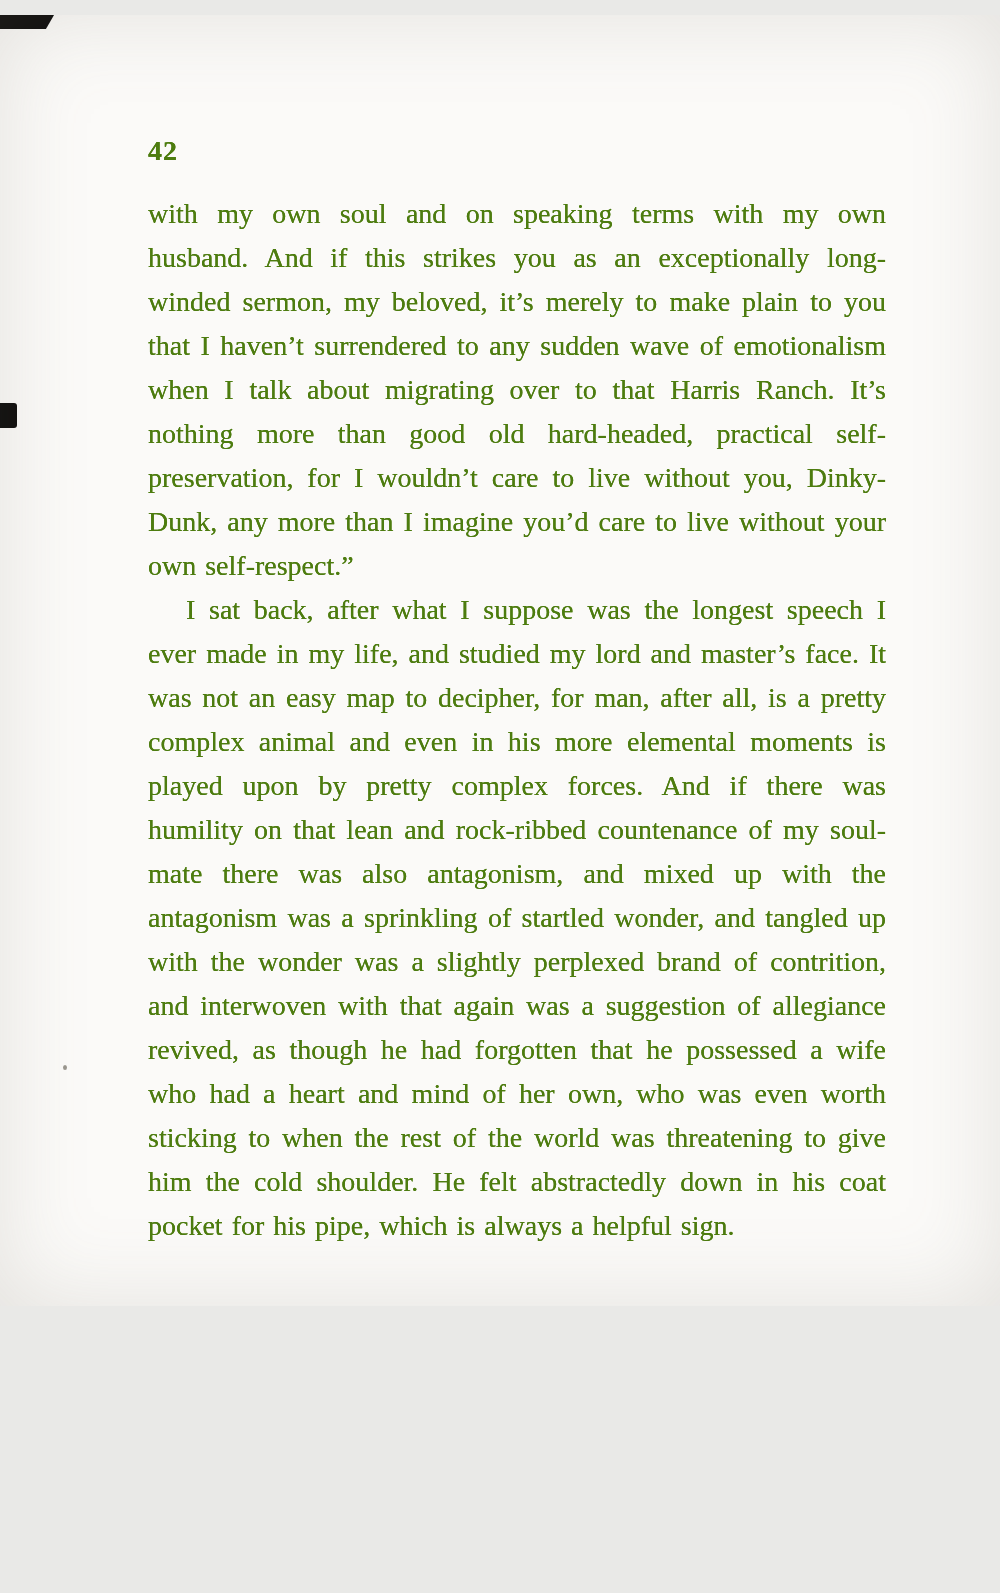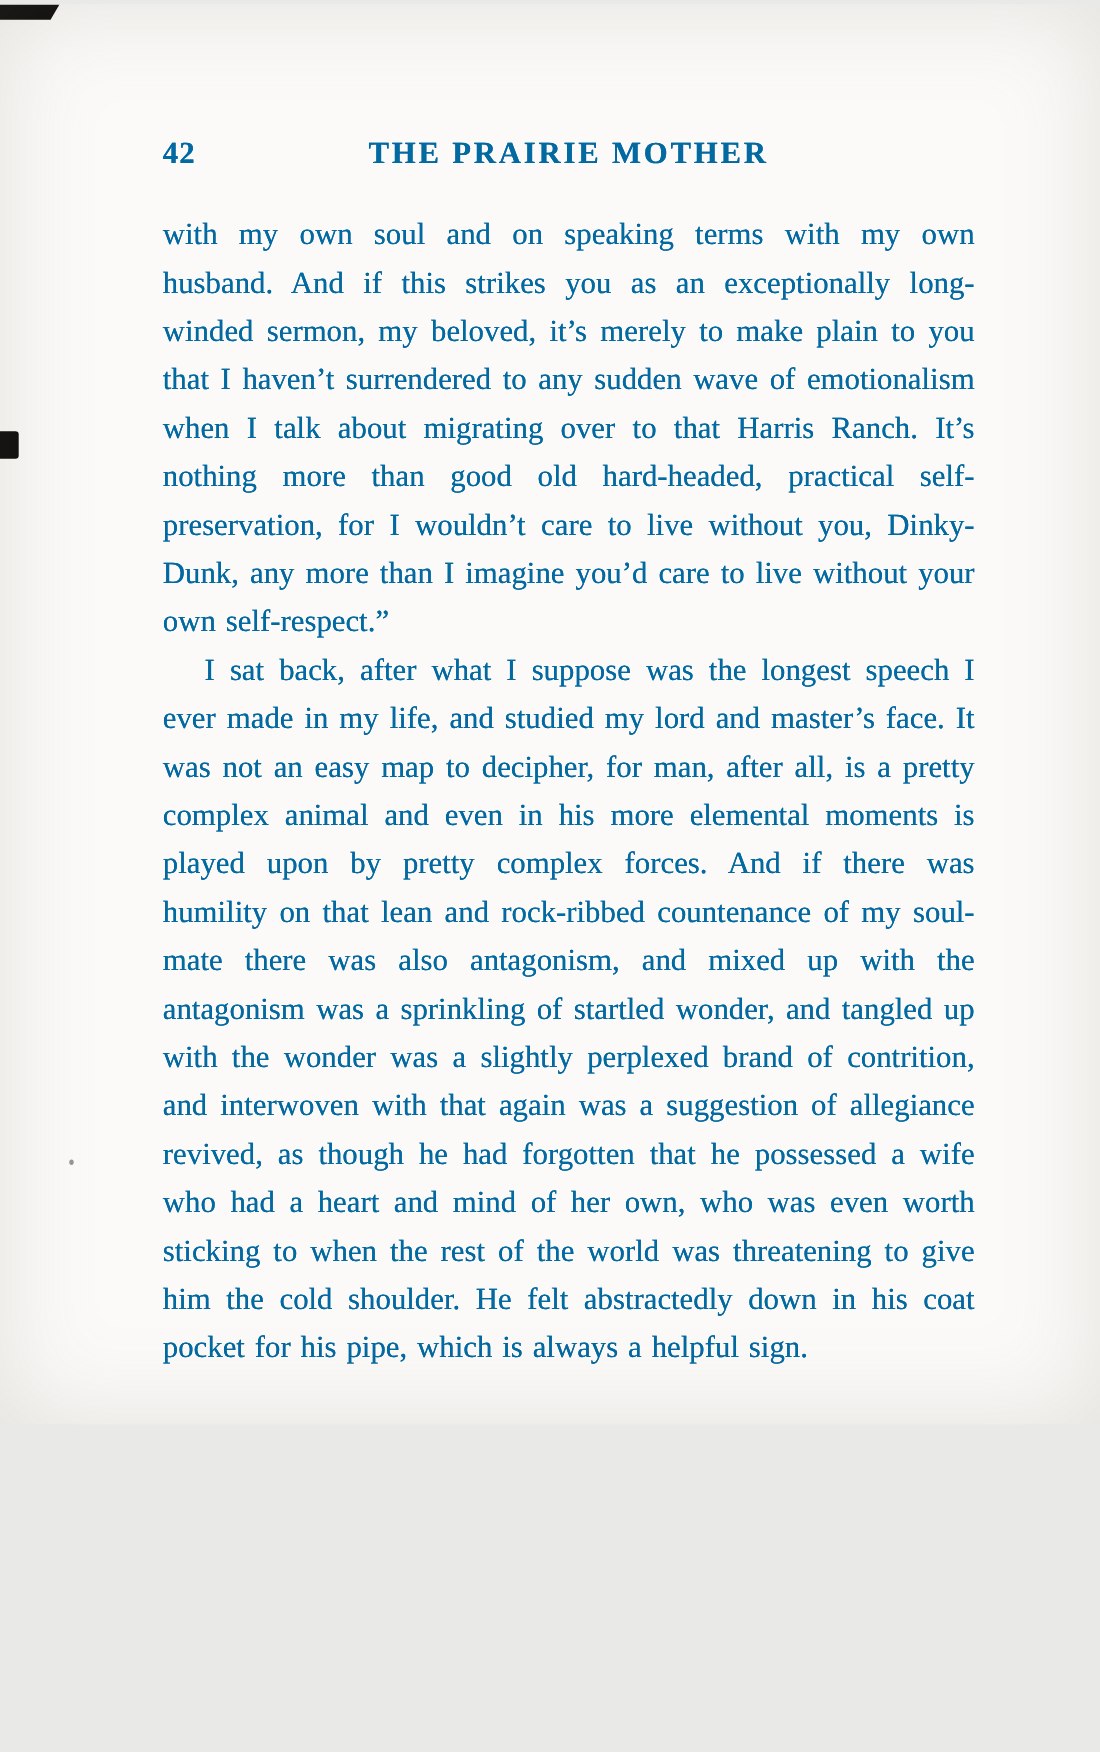--- a/index.html
+++ b/index.html
@@ -5,24 +5,24 @@
   html, body {
     margin: 0;
     padding: 0;
     background: #e9e9e7;
     font-family: "Liberation Serif", "DejaVu Serif", serif;
   }
   .page {
     position: relative;
     width: 1000px;
     height: 1291px;
-    margin: 4px auto;
+    margin: 15px auto;
     background: #fbfaf8;
     overflow: hidden;
-    color: #0369a1;
+    color: #4d7c0f;
   }
   
   .page::after {
     content: "";
     position: absolute;
     inset: 0;
     pointer-events: none;
     box-shadow: inset 0 0 90px rgba(120,115,105,0.18);
   }
   .page-header {
@@ -45,21 +45,21 @@
     display: block;
     text-align: center;
     font-size: 28px;
     font-weight: bold;
     letter-spacing: 2.5px;
     text-shadow: 0 0 0.5px currentColor;
     white-space: nowrap;
   }
   .body-text {
     position: absolute;
-    top: 188px;
+    top: 177px;
     left: 148px;
     width: 738px;
     font-size: 28px;
     line-height: 44px;
     text-align: justify;
     text-shadow: 0 0 0.55px currentColor;
     word-spacing: 2px;
   }
   .body-text p {
     margin: 0;
@@ -121,21 +121,20 @@
 <div class="page">
 
   <div class="artifact corner-top-left"></div>
   <div class="artifact edge-left-bar"></div>
   <div class="artifact corner-bottom-left"></div>
   <div class="speck margin-dot"></div>
   <div class="speck lower-dot"></div>
 
   <div class="page-header">
     <span class="page-number">42</span>
-    <span class="running-title">THE PRAIRIE MOTHER</span>
   </div>
 
   <div class="body-text">
     <p>with my own soul and on speaking terms with my own husband.  And if this strikes you as an exceptionally long-winded sermon, my beloved, it’s merely to make plain to you that I haven’t surrendered to any sudden wave of emotionalism when I talk about migrating over to that Harris Ranch.  It’s nothing more than good old hard-headed, practical self-preservation, for I wouldn’t care to live without you, Dinky-Dunk, any more than I imagine you’d care to live without your own self-respect.”</p>
     <p class="indented">I sat back, after what I suppose was the longest speech I ever made in my life, and studied my lord and master’s face.  It was not an easy map to decipher, for man, after all, is a pretty complex animal and even in his more elemental moments is played upon by pretty complex forces.  And if there was humility on that lean and rock-ribbed countenance of my soul-mate there was also antagonism, and mixed up with the antagonism was a sprinkling of startled wonder, and tangled up with the wonder was a slightly perplexed brand of contrition, and interwoven with that again was a suggestion of allegiance revived, as though he had forgotten that he possessed a wife who had a heart and mind of her own, who was even worth sticking to when the rest of the world was threatening to give him the cold shoulder.  He felt abstractedly down in his coat pocket for his pipe, which is always a helpful sign.</p>
   </div>
 
 </div>
 
 </body></html>

